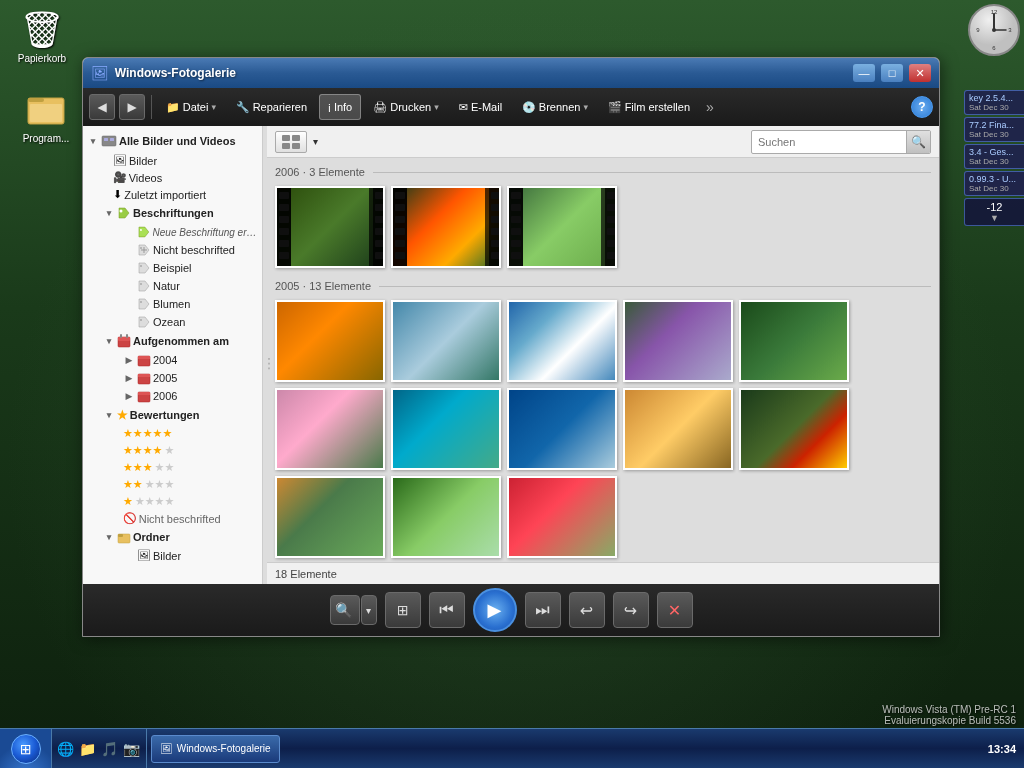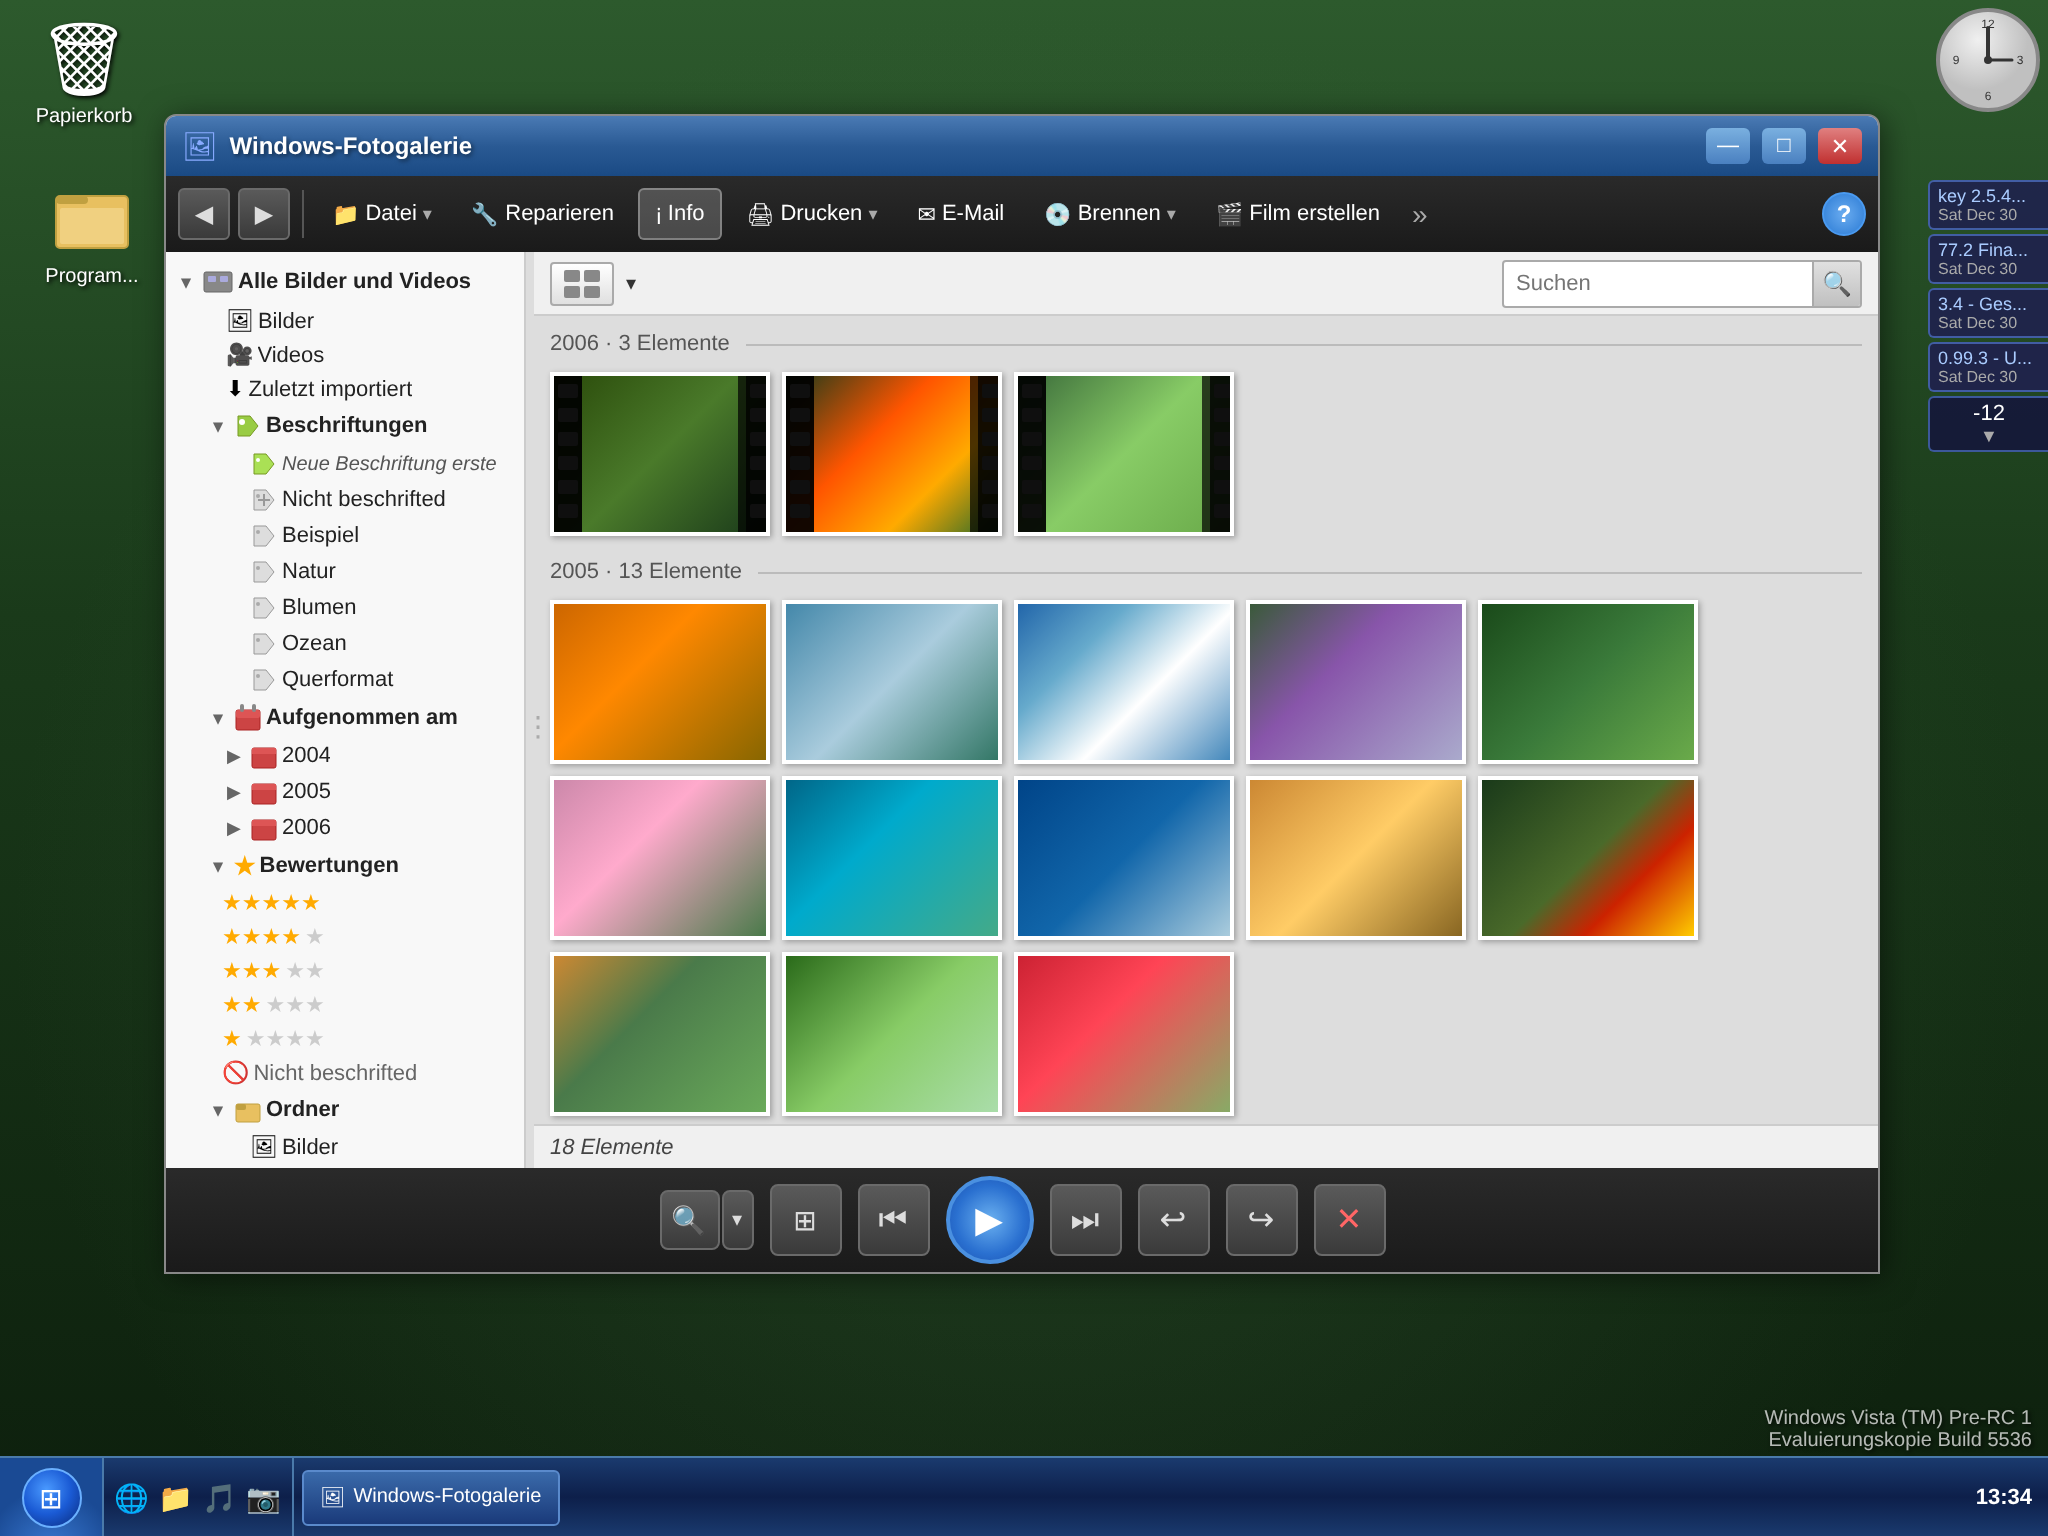--- a/index.html
+++ b/index.html
@@ -327,21 +327,21 @@
       font-size: 9px;
       color: #666;
     }
     .tree-label {
       font-size: 11px;
       color: #222;
       overflow: hidden;
       text-overflow: ellipsis;
     }
     .tree-indent { padding-left: 16px; }
-    .tree-indent2 { padding-left: 28px; }
+    .tree-indent2 { padding-left: 40px; }
 
     .tree-section-header {
       display: flex;
       align-items: center;
       padding: 3px 4px;
       cursor: pointer;
       gap: 2px;
       font-weight: bold;
       color: #333;
     }
@@ -550,21 +550,20 @@
     
     .status-bar {
       height: 22px;
       background: #f0f0f0;
       border-top: 1px solid #ccc;
       display: flex;
       align-items: center;
       padding: 0 8px;
       font-size: 11px;
       color: #444;
-      font-style: italic;
     }
 
     
     .watermark {
       position: absolute;
       bottom: 42px;
       right: 8px;
       color: rgba(255,255,255,0.7);
       font-size: 10px;
       text-align: right;
@@ -793,28 +792,20 @@
 
       <div class="tree-item tree-indent2">
         <span class="tree-expand"> </span>
         <svg width="14" height="14" viewBox="0 0 14 14">
           <path d="M2,2 L8,2 L12,7 L8,12 L2,12 Z" fill="#ddd" stroke="#999" stroke-width="0.5"></path>
           <circle cx="4" cy="5" r="1" fill="#aaa"></circle>
         </svg>
         <span class="tree-label">Ozean</span>
       </div>
 
-      <div class="tree-item tree-indent2">
-        <span class="tree-expand"> </span>
-        <svg width="14" height="14" viewBox="0 0 14 14">
-          <path d="M2,2 L8,2 L12,7 L8,12 L2,12 Z" fill="#ddd" stroke="#999" stroke-width="0.5"></path>
-          <circle cx="4" cy="5" r="1" fill="#aaa"></circle>
-        </svg>
-        <span class="tree-label">Querformat</span>
-      </div>
 
       <div class="tree-section-header tree-indent" style="padding-left:20px;">
         <span class="tree-expand">▾</span>
         <svg width="14" height="14" viewBox="0 0 14 14">
           <rect x="1" y="3" width="12" height="10" rx="1" fill="#cc4444" stroke="#aa2222" stroke-width="0.5"></rect>
           <rect x="1" y="3" width="12" height="4" rx="1" fill="#dd5555"></rect>
           <rect x="3" y="0" width="2" height="4" rx="1" fill="#888"></rect>
           <rect x="9" y="0" width="2" height="4" rx="1" fill="#888"></rect>
         </svg>
         <span class="tree-label">Aufgenommen am</span>

